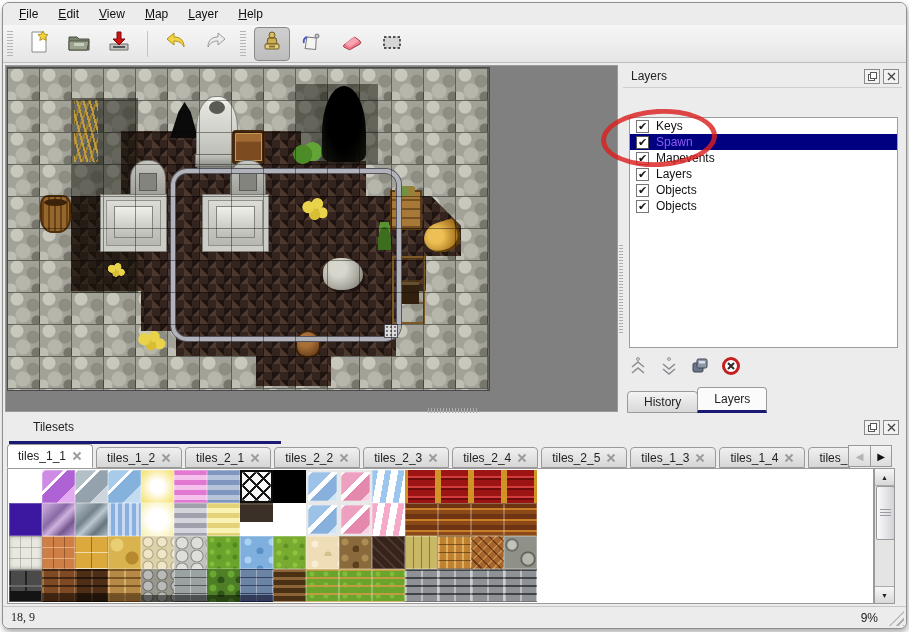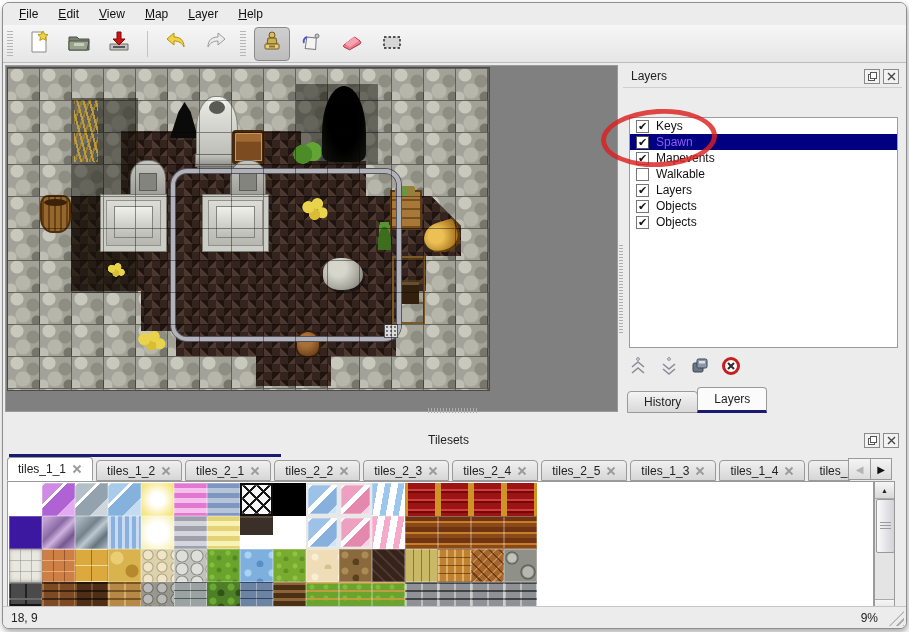--- a/index.html
+++ b/index.html
@@ -135,21 +135,21 @@
   .layer-actions{position:absolute;left:4px;top:288px;height:26px;display:flex;align-items:center;gap:9px;}
   .action-btn{width:22px;height:22px;display:flex;align-items:center;justify-content:center;}
   .panel-tabs{position:absolute;left:4px;top:324px;height:24px;display:flex;align-items:flex-end;}
   .panel-tab{height:20px;padding:0 16px;font-size:12px;color:#222;display:flex;align-items:center;
     background:linear-gradient(#f4f4f4,#d8d8d8);border:1px solid #9a9a9a;border-radius:4px 4px 0 0;margin-right:-1px;}
   .panel-tab.active{background:#fbfbfb;height:22px;border-bottom:3px solid #1a1a74;}
   .annotation-ellipse{position:absolute;left:598px;top:106px;width:106px;height:48px;
     border:5px solid rgba(219,32,32,.82);border-radius:50%;transform:rotate(-3deg);pointer-events:none;z-index:50;}
 
   
-  .tilesets-panel{position:absolute;left:0;top:425px;width:903px;height:191px;text-align:center;}
+  .tilesets-panel{position:absolute;left:0;top:412px;width:903px;height:191px;}
   .ts-titlebar{position:absolute;left:0;top:0;right:4px;height:24px;display:flex;align-items:center;}
   .ts-title{font-size:12px;color:#222;padding-left:30px;flex:1;}
   .ts-underline{position:absolute;left:6px;top:26px;width:272px;height:3px;background:#1a1a74;}
   .ts-tabbar{position:absolute;left:4px;top:29px;width:843px;height:24px;overflow:hidden;white-space:nowrap;}
   .ts-tab{display:inline-flex;align-items:center;gap:6px;height:21px;padding:0 10px;margin-right:3px;
     background:linear-gradient(#f0f0f0,#d6d6d6);border:1px solid #9a9a9a;border-radius:4px 4px 0 0;
     font-size:12px;color:#222;vertical-align:bottom;box-sizing:border-box;}
   .ts-tab.active{background:#fff;height:24px;border-bottom-color:#fff;}
   .ts-tab-close{display:inline-flex;width:10px;height:10px;}
   .tab-scroll{position:absolute;top:30px;width:22px;height:22px;background:linear-gradient(#f4f4f4,#dcdcdc);
@@ -166,21 +166,21 @@
     border-bottom:1px solid #aaa;display:flex;align-items:center;justify-content:center;font-size:7px;color:#222;}
   .scroll-btn.down{bottom:0;top:auto;border-top:1px solid #aaa;border-bottom:none;}
   .scroll-thumb{position:absolute;left:1px;top:17px;width:17px;height:52px;border:1px solid #999;border-radius:2px;
     background:linear-gradient(90deg,#fafafa,#d2d2d8);}
   .scroll-thumb::after{content:"";position:absolute;left:3px;right:3px;top:22px;height:8px;
     background:repeating-linear-gradient(to bottom,#9a9aa2 0 1px,transparent 1px 3px);}
 
   
   .statusbar{position:absolute;left:0;top:603px;width:100%;height:22px;background:#ececec;
     border-top:1px solid #c6c6c6;display:flex;align-items:center;box-sizing:border-box;font-size:12px;color:#222;}
-  .status-coords{padding-left:8px;flex:1;}
+  .status-coords{padding-left:8px;flex:1;font-family:Liberation Serif, serif;}
   .status-zoom{padding-right:28px;}
   .resize-grip{position:absolute;right:2px;bottom:2px;width:15px;height:15px;
     background:repeating-linear-gradient(135deg,#b0b0b0 0 2px,transparent 2px 5px);
     clip-path:polygon(100% 0,100% 100%,0 100%);}
 
   
   .t-empty{background:#fff;box-shadow:none;}
   .t-glass-purple{background:linear-gradient(135deg,#f2dcf8 6%,#cf8ae6 6% 32%,#fff 32% 38%,#ae62d4 38% 72%,#e2aaf0 72%);}
   .t-glass-gray{background:linear-gradient(135deg,#eef2f4 6%,#b4c0c8 6% 32%,#fff 32% 38%,#93a2ac 38% 72%,#ccd6dc 72%);}
   .t-glass-blue{background:linear-gradient(135deg,#eaf4fc 6%,#a8cbe9 6% 32%,#fff 32% 38%,#84b2dc 38% 72%,#c3dcf0 72%);}
@@ -417,24 +417,20 @@
           </div>
           <div class="layer-row selected">
             <span class="checkbox">✔</span>
             <span class="layer-label">Spawn</span>
           </div>
           <div class="layer-row">
             <span class="checkbox">✔</span>
             <span class="layer-label">Mapevents</span>
           </div>
           <div class="layer-row">
-            <span class="checkbox"></span>
-            <span class="layer-label">Walkable</span>
-          </div>
-          <div class="layer-row">
             <span class="checkbox">✔</span>
             <span class="layer-label">Layers</span>
           </div>
           <div class="layer-row">
             <span class="checkbox">✔</span>
             <span class="layer-label">Objects</span>
           </div>
           <div class="layer-row">
             <span class="checkbox">✔</span>
             <span class="layer-label">Objects</span>

